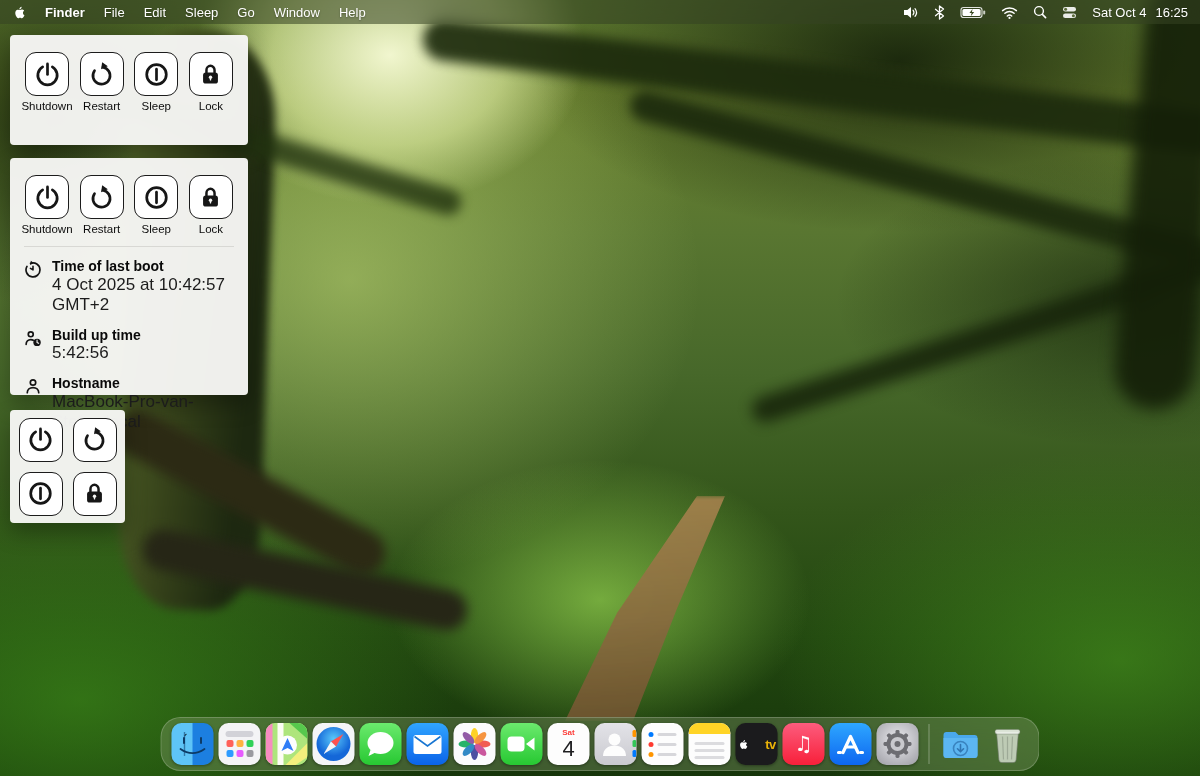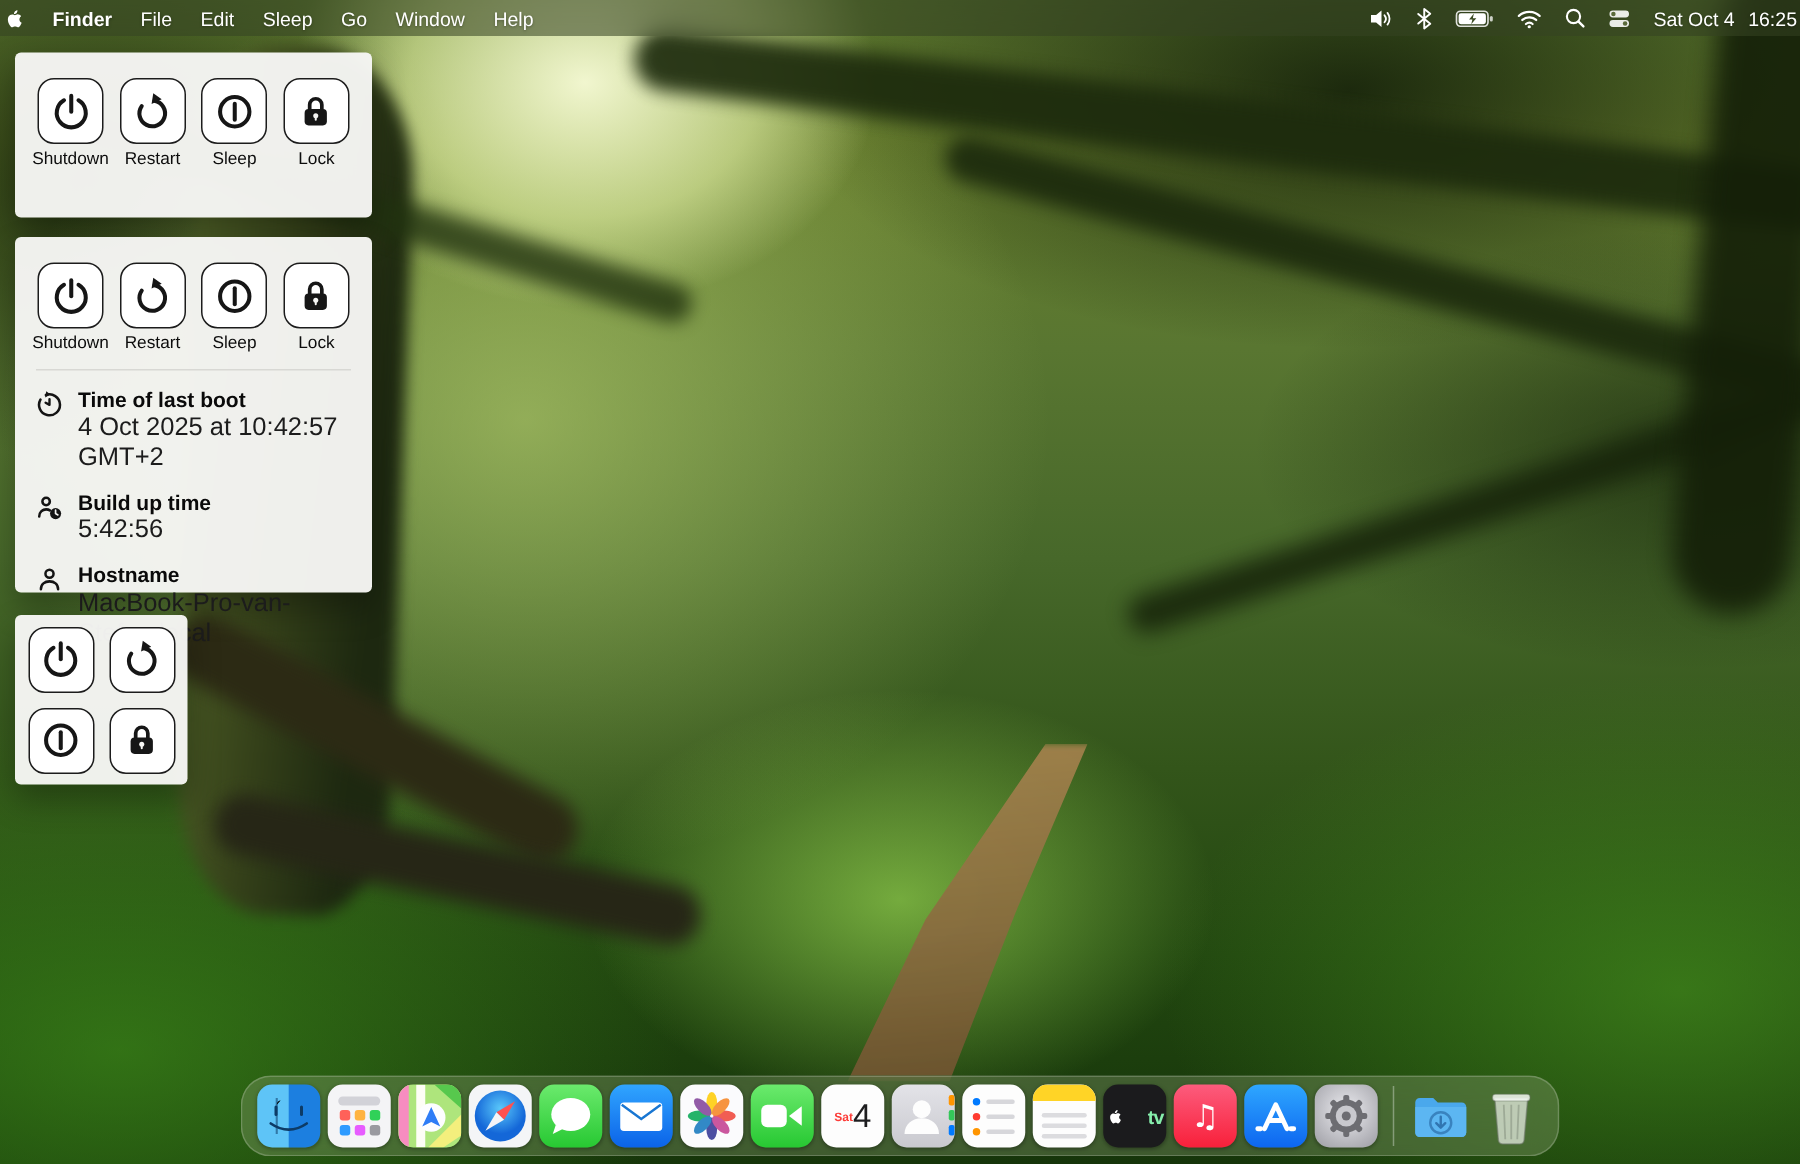--- a/index.html
+++ b/index.html
@@ -34,21 +34,21 @@
   .branch5 { left:1130px; top:-20px; width:80px; height:430px; background:#141f08; border-radius:40px; filter:blur(8px); transform:rotate(5deg); opacity:.9; }
   .path { left:545px; top:496px; width:200px; height:225px;
     background:linear-gradient(175deg,#a8854f 0%,#8a6b40 55%,#6e522f 100%);
     clip-path:polygon(76% 0%, 90% 0%, 66% 50%, 44% 100%, 10% 100%, 36% 52%);
     filter:blur(2px); opacity:.92; }
 
   
   .menubar { position:absolute; top:0; left:0; right:0; height:24px;
     background:rgba(52,66,34,.55); backdrop-filter:blur(14px);
     display:flex; align-items:center; justify-content:space-between;
-    padding:0 2px; color:#fff; font-size:13px; z-index:40; }
+    padding:0 12px; color:#fff; font-size:13px; z-index:40; }
   .mb-left { display:flex; align-items:center; gap:19px; }
   .mb-item { cursor:default; text-shadow:0 1px 2px rgba(0,0,0,.35); }
   .mb-bold { font-weight:bold; }
   .mb-apple svg { width:14px; height:17px; display:block; fill:#fff; }
   .mb-right { display:flex; align-items:center; gap:15px; }
   .mb-right svg { display:block; }
   .mb-clockgrp { display:flex; gap:9px; text-shadow:0 1px 2px rgba(0,0,0,.35); }
 
   
   .widget { position:absolute; background:rgba(246,246,244,.97); border-radius:4px;
@@ -89,34 +89,34 @@
   .di-apps { background:#f4f4f6; display:flex; flex-direction:column; align-items:center; justify-content:center; gap:3px; }
   .apps-search { width:28px; height:6px; border-radius:3px; background:#d2d2d8; }
   .apps-grid { display:grid; grid-template-columns:repeat(3,7px); gap:3px; }
   .apps-grid i { width:7px; height:7px; border-radius:2px; display:block; }
   .di-maps { background:#9fe070; }
   .di-safari { background:#f4f5f7; }
   .di-messages { background:linear-gradient(180deg,#6bea6d,#27c832); }
   .di-mail { background:linear-gradient(180deg,#30a5ff,#0b63e8); }
   .di-photos { background:#fbfbfd; }
   .di-facetime { background:linear-gradient(180deg,#6bea6d,#27c832); }
-  .di-calendar { background:#fdfdfd; display:flex; align-items:center; justify-content:center; }
+  .di-calendar { background:#fdfdfd; display:flex; flex-direction:column; align-items:center; justify-content:center; }
   .cal-wd { color:#fc3d39; font-size:8px; font-weight:bold; line-height:1; margin-top:2px; }
   .cal-day { color:#1d1d1f; font-size:22px; font-weight:300; line-height:1.05; }
   .di-contacts { background:linear-gradient(180deg,#e3e3e8,#c9c9cf); }
   .di-reminders { background:#fdfdfd; display:flex; flex-direction:column; justify-content:center; gap:5px; padding:0 7px; }
   .rem-row { display:flex; align-items:center; gap:4px; }
   .rem-dot { width:5px; height:5px; border-radius:50%; flex:none; }
   .rem-line { height:3px; border-radius:2px; background:#d7d7db; flex:1; }
   .di-notes { background:#fdfdfd; }
   .notes-top { position:absolute; left:0; right:0; top:0; height:11px; background:#ffd426; }
   .notes-line { position:absolute; left:6px; right:6px; height:2.5px; border-radius:2px; background:#dcdcdf; }
   .di-tv { background:#1b1b1d; display:flex; align-items:center; justify-content:center; gap:1px; }
   .di-tv svg { position:static; width:11px; height:13px; fill:#fff; }
-  .tv-label { color:#86efac; font-size:13px; font-weight:bold; letter-spacing:-0.5px;margin-left:16px; }
+  .tv-label { color:#eab308; font-size:13px; font-weight:bold; letter-spacing:-0.5px;margin-left:16px; }
   .di-music { background:linear-gradient(180deg,#fc5c7d,#f8203a); display:flex; align-items:center; justify-content:center; }
   .music-note { color:#fff; font-size:21px; font-family:"DejaVu Sans",sans-serif; }
   .di-appstore { background:linear-gradient(180deg,#2ea7ff,#0d66f0); }
   .di-settings { background:radial-gradient(circle at 50% 42%,#ececf0,#9c9ca3); }
 
   .ic-stroke { fill:none; stroke:currentColor; stroke-linecap:round; stroke-linejoin:round; }
 </style>
 </head>
 <body>
 

